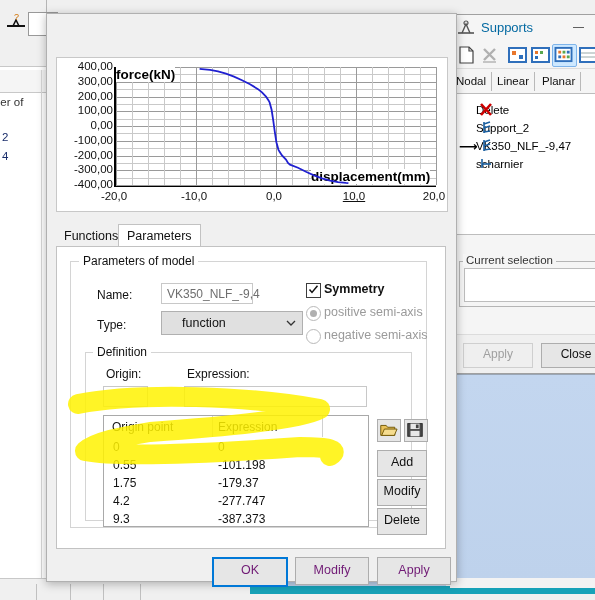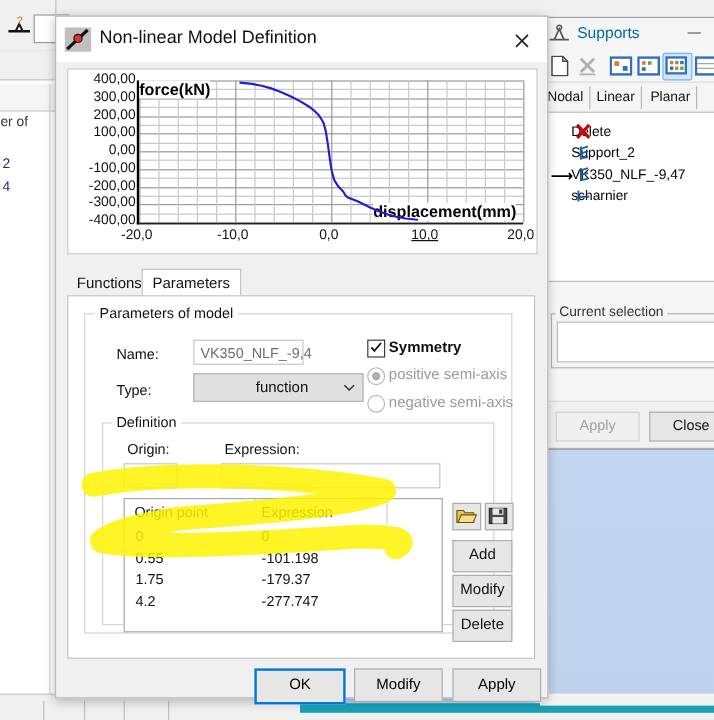--- a/index.html
+++ b/index.html
@@ -78,41 +78,41 @@
   .tab.inactive{background:#f0f0f0;}
   .tab.active{background:#fff;border:1px solid #c2c2c2;border-bottom:none;top:0;height:24px;line-height:22px;}
   .tabpage{position:absolute;left:9px;top:194px;width:388px;height:301px;background:#fff;border:1px solid #c2c2c2;}
 
   
   .group{position:absolute;border:1px solid #d4d4d4;}
   .group-lbl{position:absolute;font-size:12px;color:#111;background:#fff;padding:0 4px;}
 
   .fld-lbl{position:absolute;font-size:12px;color:#111;}
   .txtbox{position:absolute;background:#fff;border:1px solid #c8c8c8;font-size:12px;color:#6e6e6e;line-height:20px;padding-left:5px;box-sizing:border-box;}
-  .combo{position:absolute;background:#e0e0e0;border:1px solid #b0b0b0;font-size:12.5px;color:#111;line-height:22px;padding-left:6px;box-sizing:border-box;text-align:center;}
+  .combo{position:absolute;background:#e0e0e0;border:1px solid #b0b0b0;font-size:12.5px;color:#111;line-height:22px;padding-left:20px;box-sizing:border-box;}
   .combo-arrow{position:absolute;right:6px;top:6px;width:10px;height:10px;}
   .chk{position:absolute;width:13px;height:13px;background:#fff;border:1px solid #3c3c3c;}
   .chk svg{position:absolute;left:1px;top:0px;}
   .chk-lbl{position:absolute;font-size:12.5px;font-weight:bold;color:#111;}
   .radio{position:absolute;width:13px;height:13px;border-radius:50%;background:#fff;border:1px solid #b9b9b9;}
   .radio.on::after{content:"";position:absolute;left:3px;top:3px;width:7px;height:7px;border-radius:50%;background:#b0b0b0;}
   .radio-lbl{position:absolute;font-size:12.5px;color:#9a9a9a;}
 
   
   .tbl{position:absolute;background:#fff;border:1px solid #a9a9a9;}
   .tbl-hdr{position:absolute;top:0;left:0;right:0;height:21px;}
   .tbl-hdr-cell{position:absolute;top:4px;font-size:12px;color:#111;}
   .tbl-sepv{position:absolute;top:0;bottom:0;width:1px;background:#d0d0d0;}
   .tbl-row{position:absolute;left:0;right:0;height:21px;}
   .tbl-cell{position:absolute;font-size:12px;color:#111;line-height:21px;}
 
   .btn{position:absolute;background:#e6e6e6;border:1px solid #adadad;font-size:12.5px;color:#111;text-align:center;line-height:23px;}
   .icobtn{position:absolute;width:22px;height:21px;background:#e6e6e6;border:1px solid #adadad;}
 
-  .dlgbtn{position:absolute;height:26px;line-height:24px;text-align:center;font-size:12.5px;background:#e6e6e6;border:1px solid #adadad;color:#000000;}
+  .dlgbtn{position:absolute;height:26px;line-height:24px;text-align:center;font-size:12.5px;background:#e6e6e6;border:1px solid #adadad;color:#701a75;}
   .dlgbtn.default{border:2px solid #0078d7;line-height:22px;}
 
   
   #hl{position:absolute;left:0;top:0;pointer-events:none;}
 </style>
 </head>
 <body>
 
 <div id="bg">
 
@@ -231,35 +231,20 @@
   <div class="bg-bottom-white"></div>
   <div class="bg-taskbar-l"></div>
   <div class="bg-tb-seg" style="left:36px;width:1px;"></div>
   <div class="bg-tb-seg" style="left:70px;width:1px;"></div>
   <div class="bg-tb-seg" style="left:103px;width:1px;"></div>
   <div class="bg-tb-seg" style="left:140px;width:1px;"></div>
 </div>
 
 <div id="dlg">
 
-  <div class="dlg-title">
-    <span class="dlg-title-ico">
-      <svg viewBox="0 0 22 20" width="22" height="20">
-        <rect width="22" height="20" fill="#c0c0c0"></rect>
-        <path d="M2 18 L19 2" stroke="#111" stroke-width="2.6"></path>
-        <circle cx="11" cy="9" r="3.4" fill="#e03030" stroke="#111" stroke-width="1"></circle>
-      </svg>
-    </span>
-    <div class="dlg-title-txt">Non-linear Model Definition</div>
-    <span class="dlg-close">
-      <svg viewBox="0 0 30 24" width="30" height="24">
-        <path d="M10 7 L20 17 M20 7 L10 17" stroke="#222" stroke-width="1.4" fill="none"></path>
-      </svg>
-    </span>
-  </div>
 
   <div class="dlg-body">
 
     <div class="chart-box">
       <div class="chart-plot" id="plot">
           <div class="gl-h major" style="top: 118px;"></div>
           <div class="gl-h" style="top: 110.625px;"></div>
           <div class="gl-h major" style="top: 103.25px;"></div>
           <div class="gl-h" style="top: 95.875px;"></div>
           <div class="gl-h major" style="top: 88.5px;"></div>
@@ -382,20 +367,24 @@
           <div class="tbl-cell" style="left:114px;">-101.198</div>
         </div>
         <div class="tbl-row" style="top:57px;">
           <div class="tbl-cell" style="left:9px;">1.75</div>
           <div class="tbl-cell" style="left:114px;">-179.37</div>
         </div>
         <div class="tbl-row" style="top:75px;text-decoration:underline;">
           <div class="tbl-cell" style="left:9px;">4.2</div>
           <div class="tbl-cell" style="left:114px;">-277.747</div>
         </div>
+        <div class="tbl-row" style="top:93px;">
+          <div class="tbl-cell" style="left:9px;">9.3</div>
+          <div class="tbl-cell" style="left:114px;">-387.373</div>
+        </div>
       </div>
 
       <span class="icobtn" style="left:320px;top:172px;">
         <svg viewBox="0 0 22 21" width="20" height="19">
           <path d="M3 6 h6 l1.5 2 h8 v9 h-15.5 z" fill="#e8c15a" stroke="#6b5200" stroke-width="1"></path>
           <path d="M4 17 L7 10 h14 L18 17 z" fill="#f5dc8e" stroke="#6b5200" stroke-width="1"></path>
         </svg>
       </span>
       <span class="icobtn" style="left:347px;top:172px;">
         <svg viewBox="0 0 22 21" width="20" height="19">

